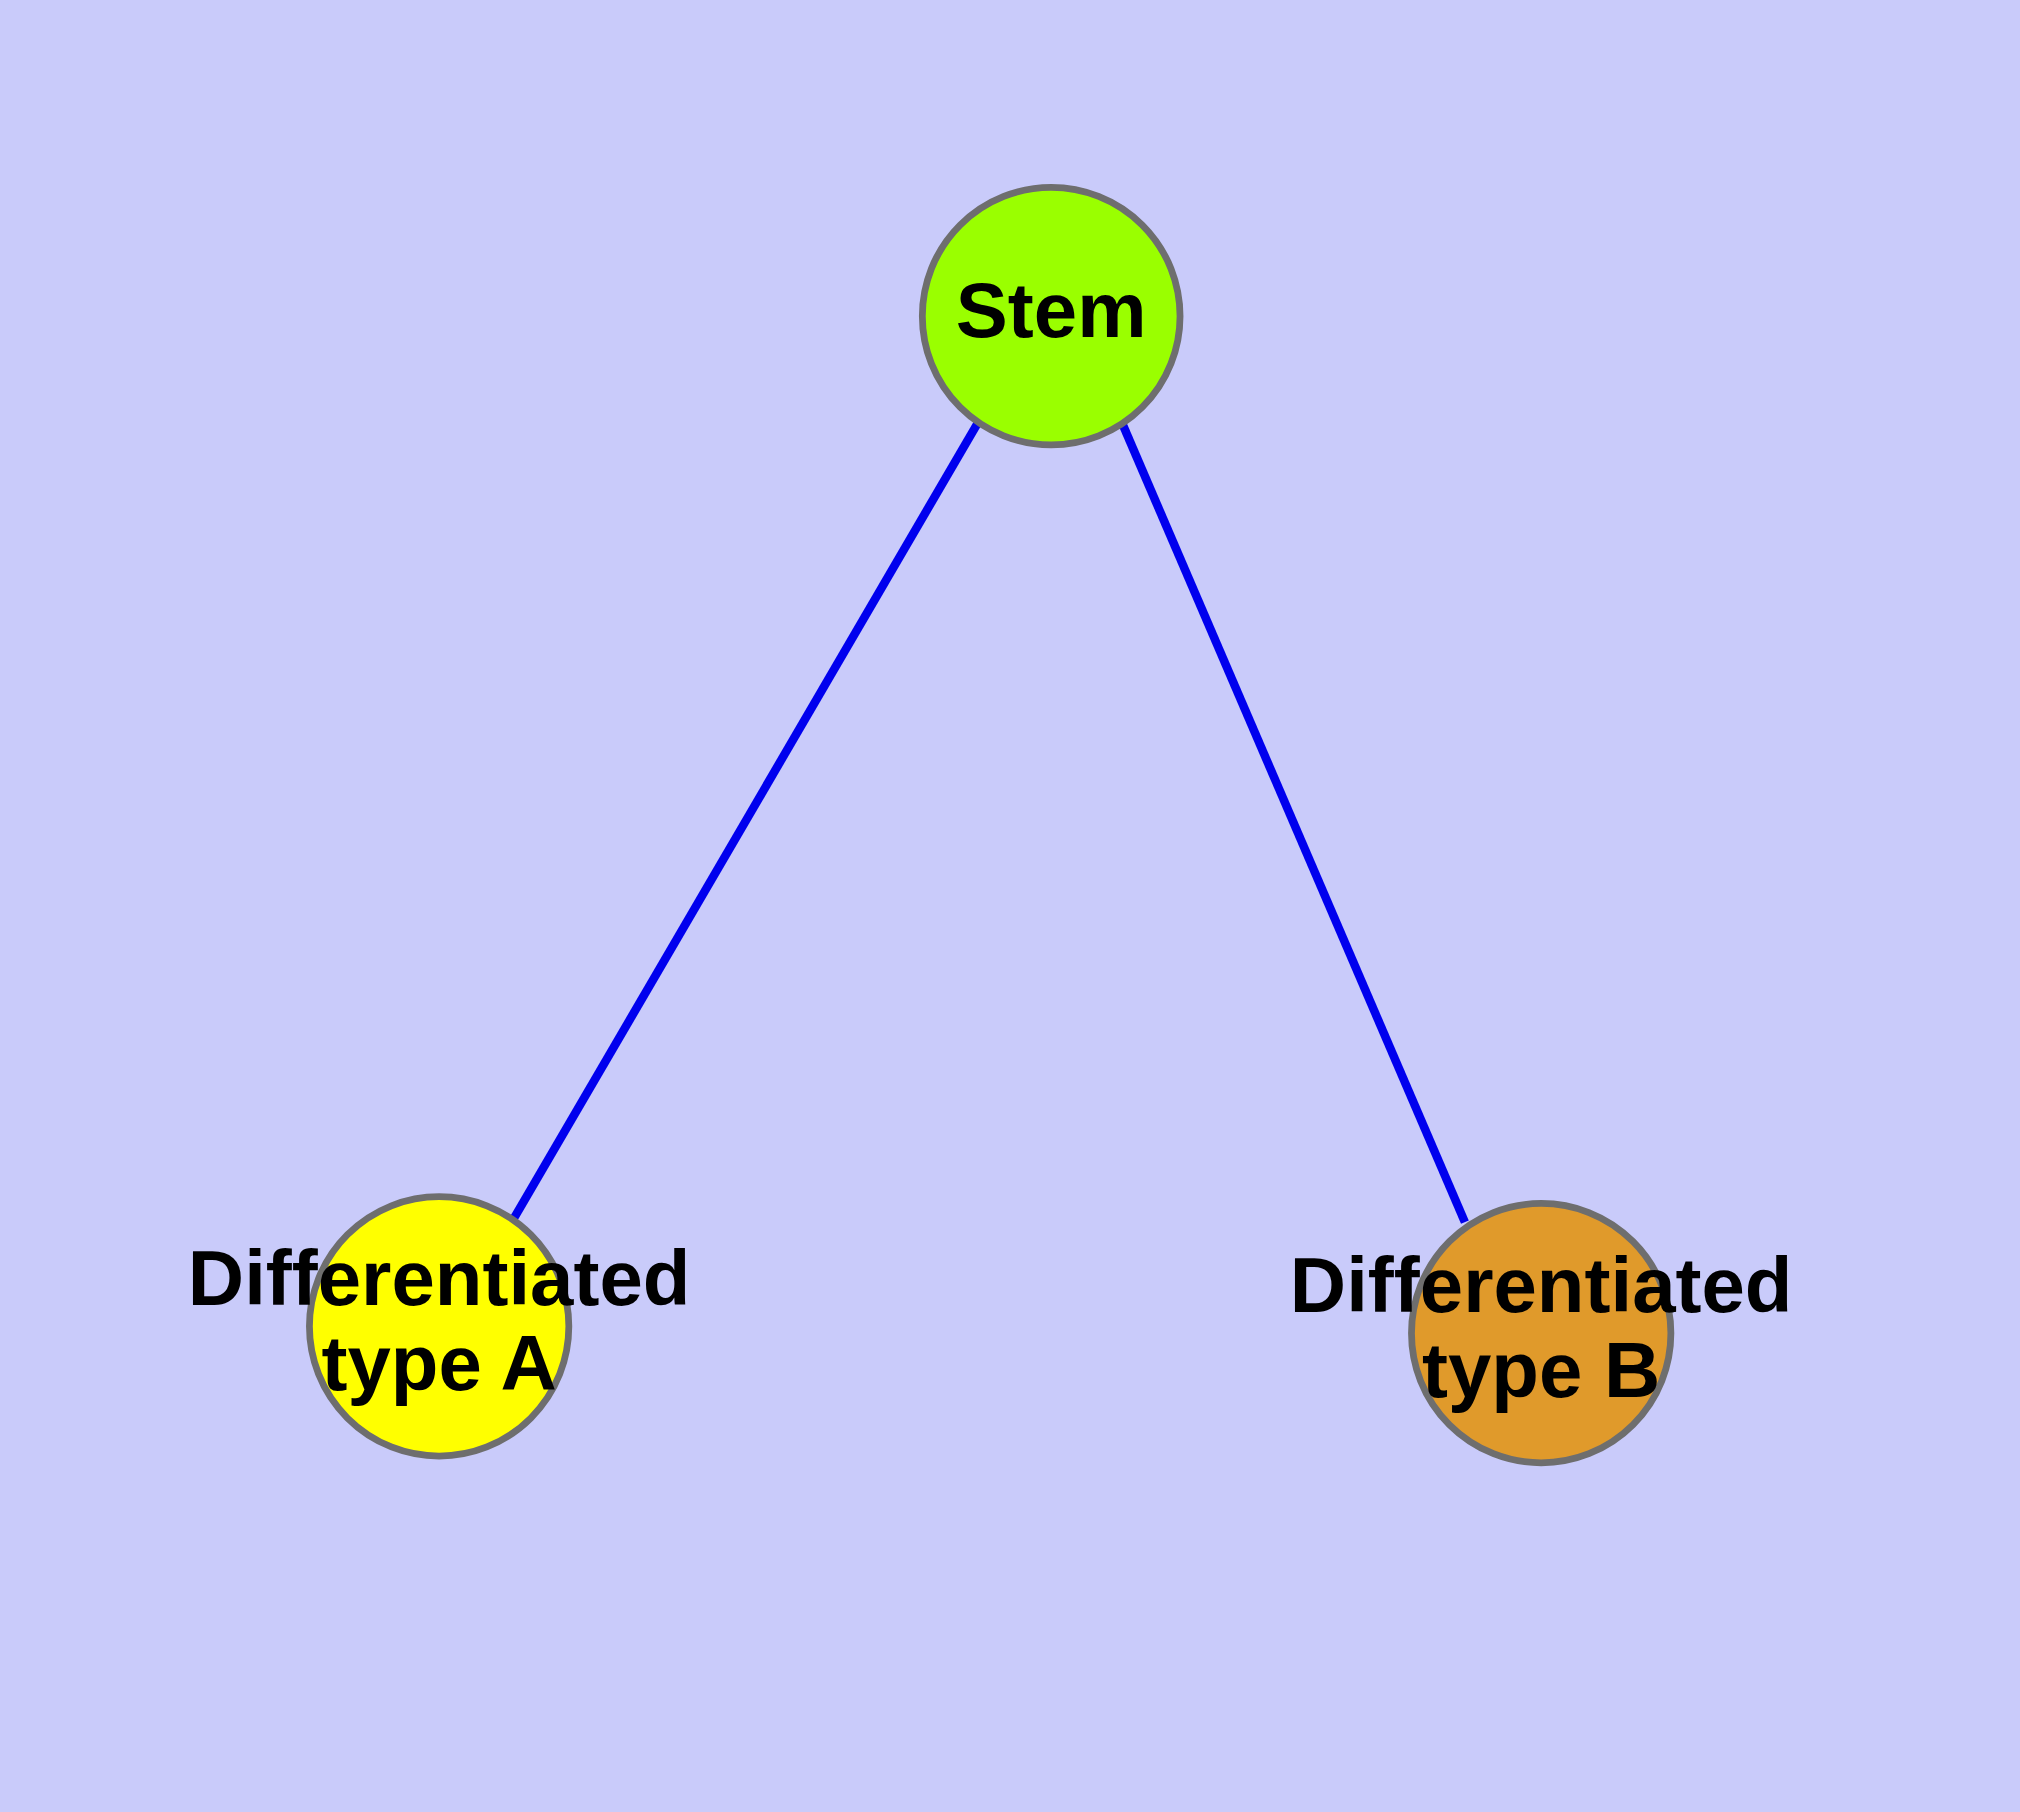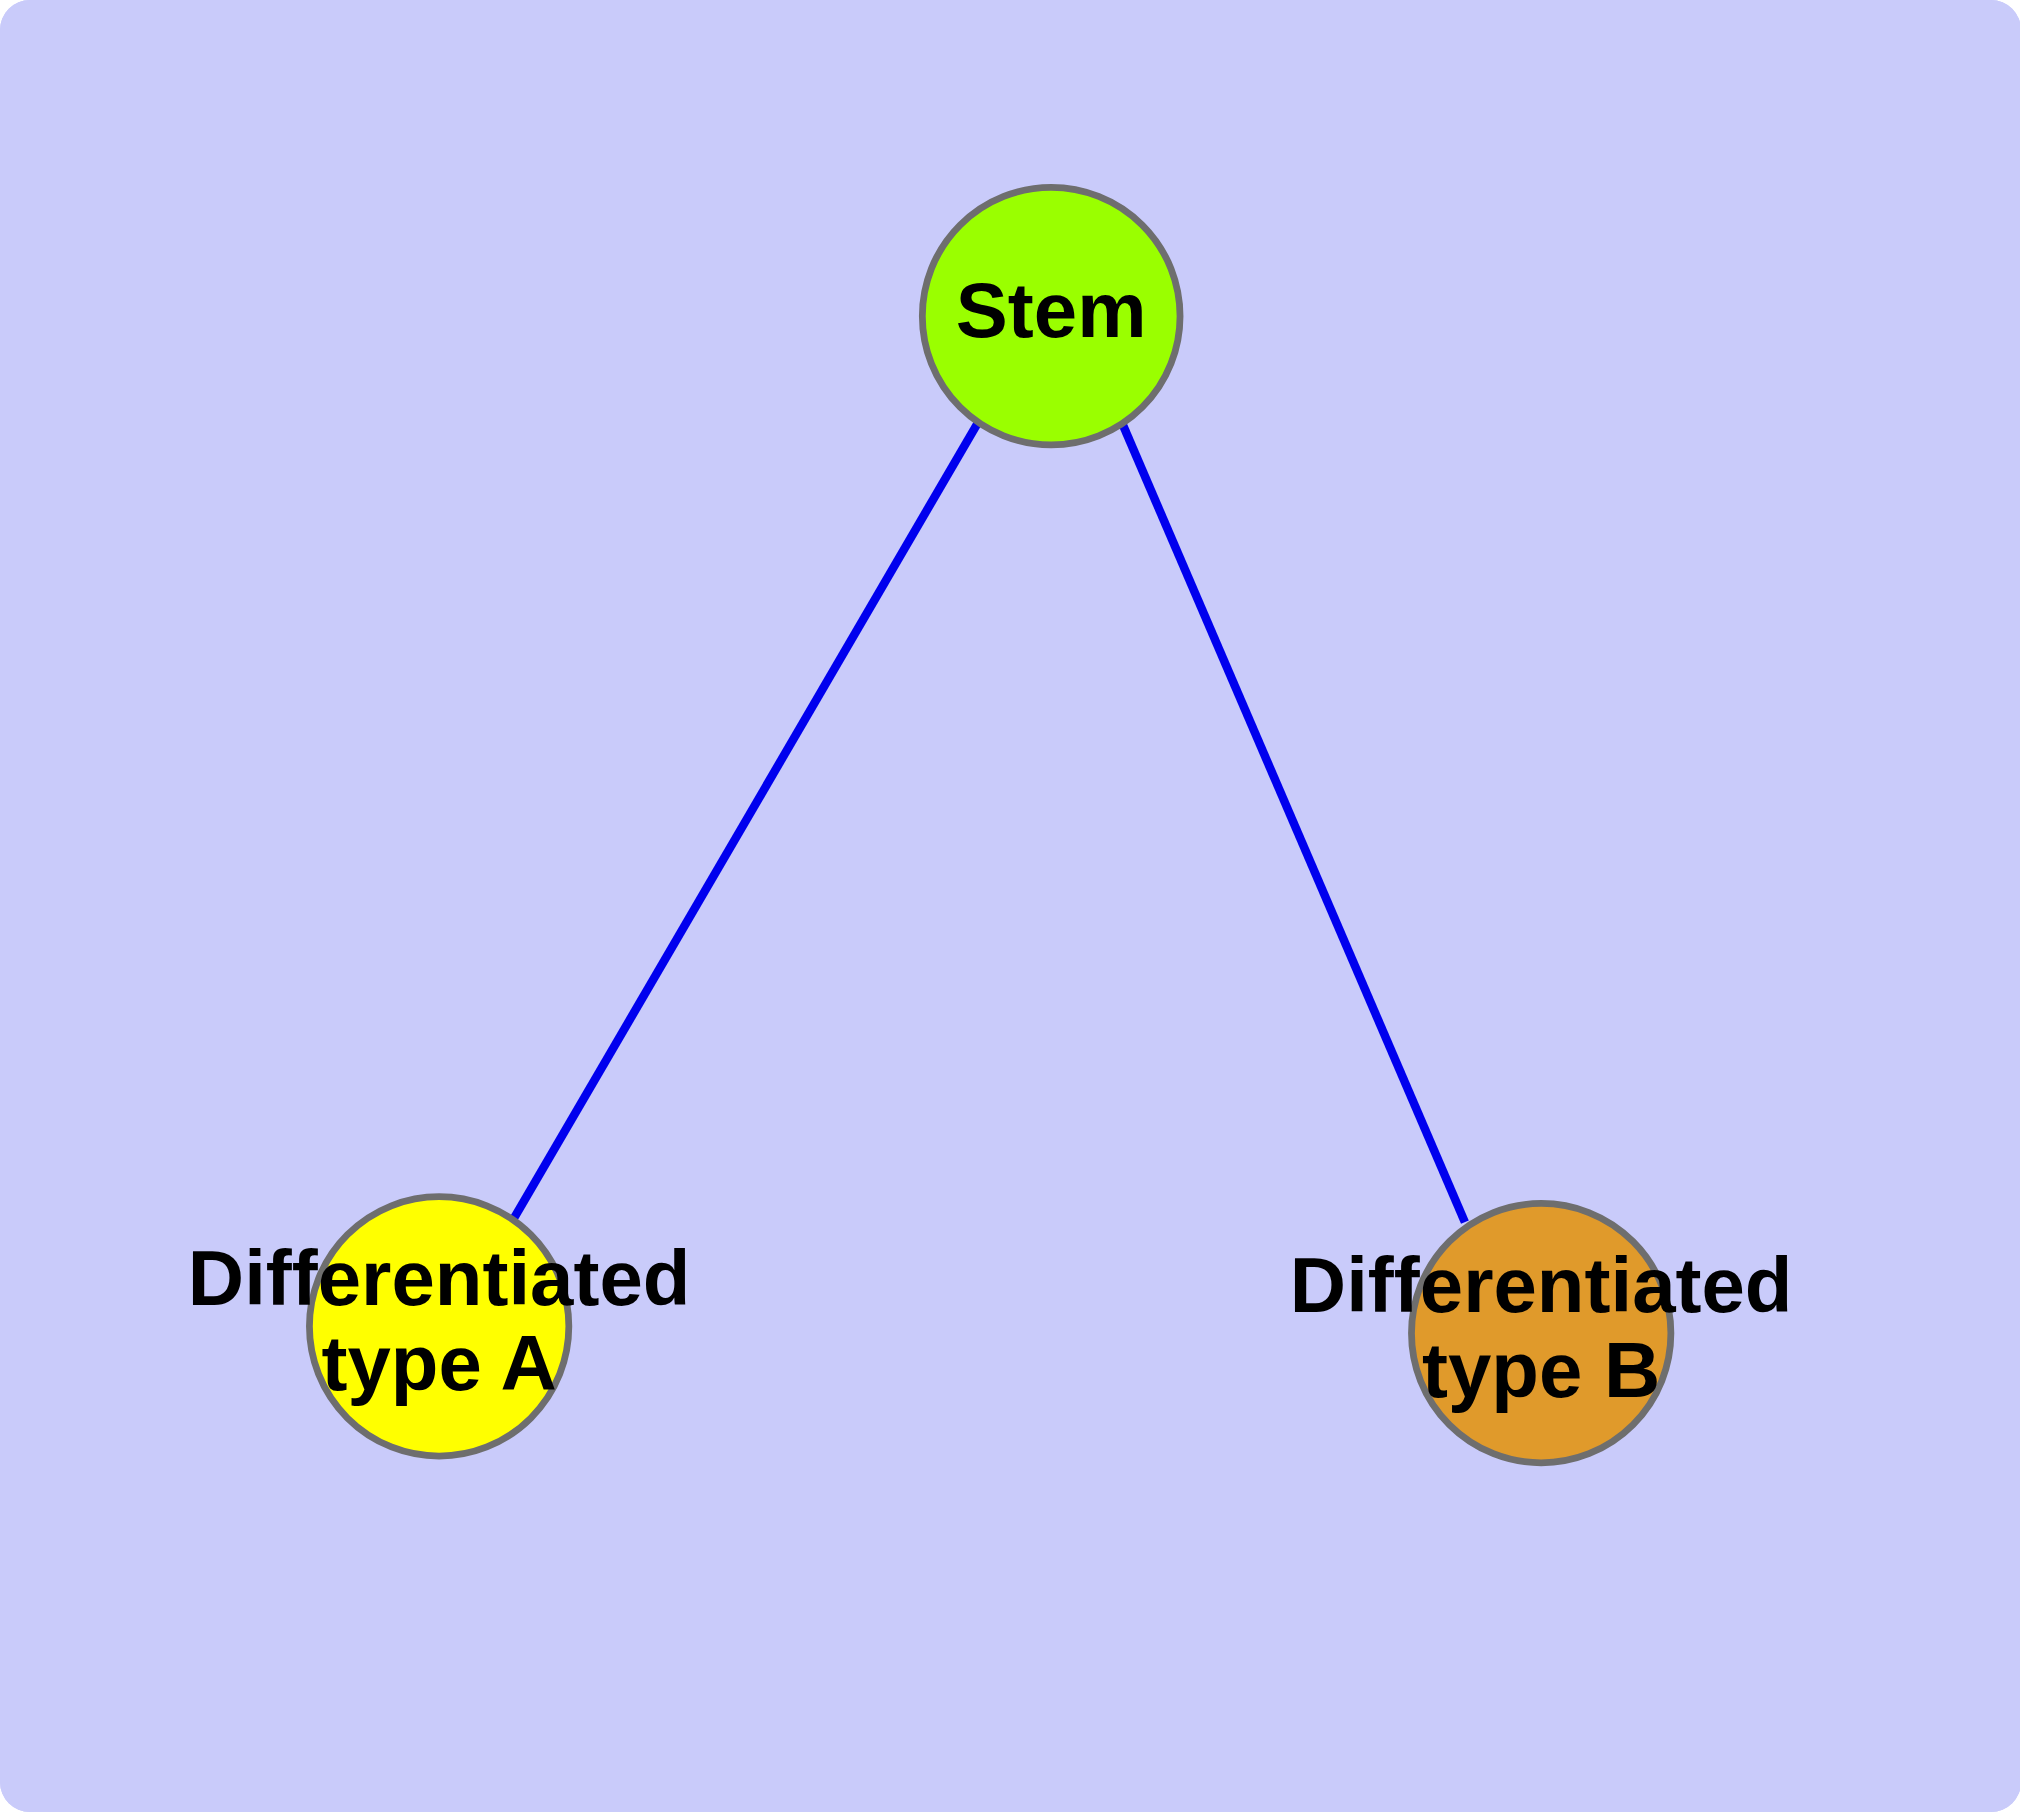--- a/index.html
+++ b/index.html
@@ -7,21 +7,20 @@
     margin: 0;
     padding: 0;
     background: #ffffff;
   }
   #canvas {
     position: relative;
     width: 2021px;
     height: 1812px;
     overflow: hidden;
     font-family: "Liberation Sans", sans-serif;
-    border-radius: 30px;
   }
   #graph-svg {
     position: absolute;
     top: 0;
     left: 0;
     width: 2021px;
     height: 1812px;
     display: block;
   }
   .node-label {

